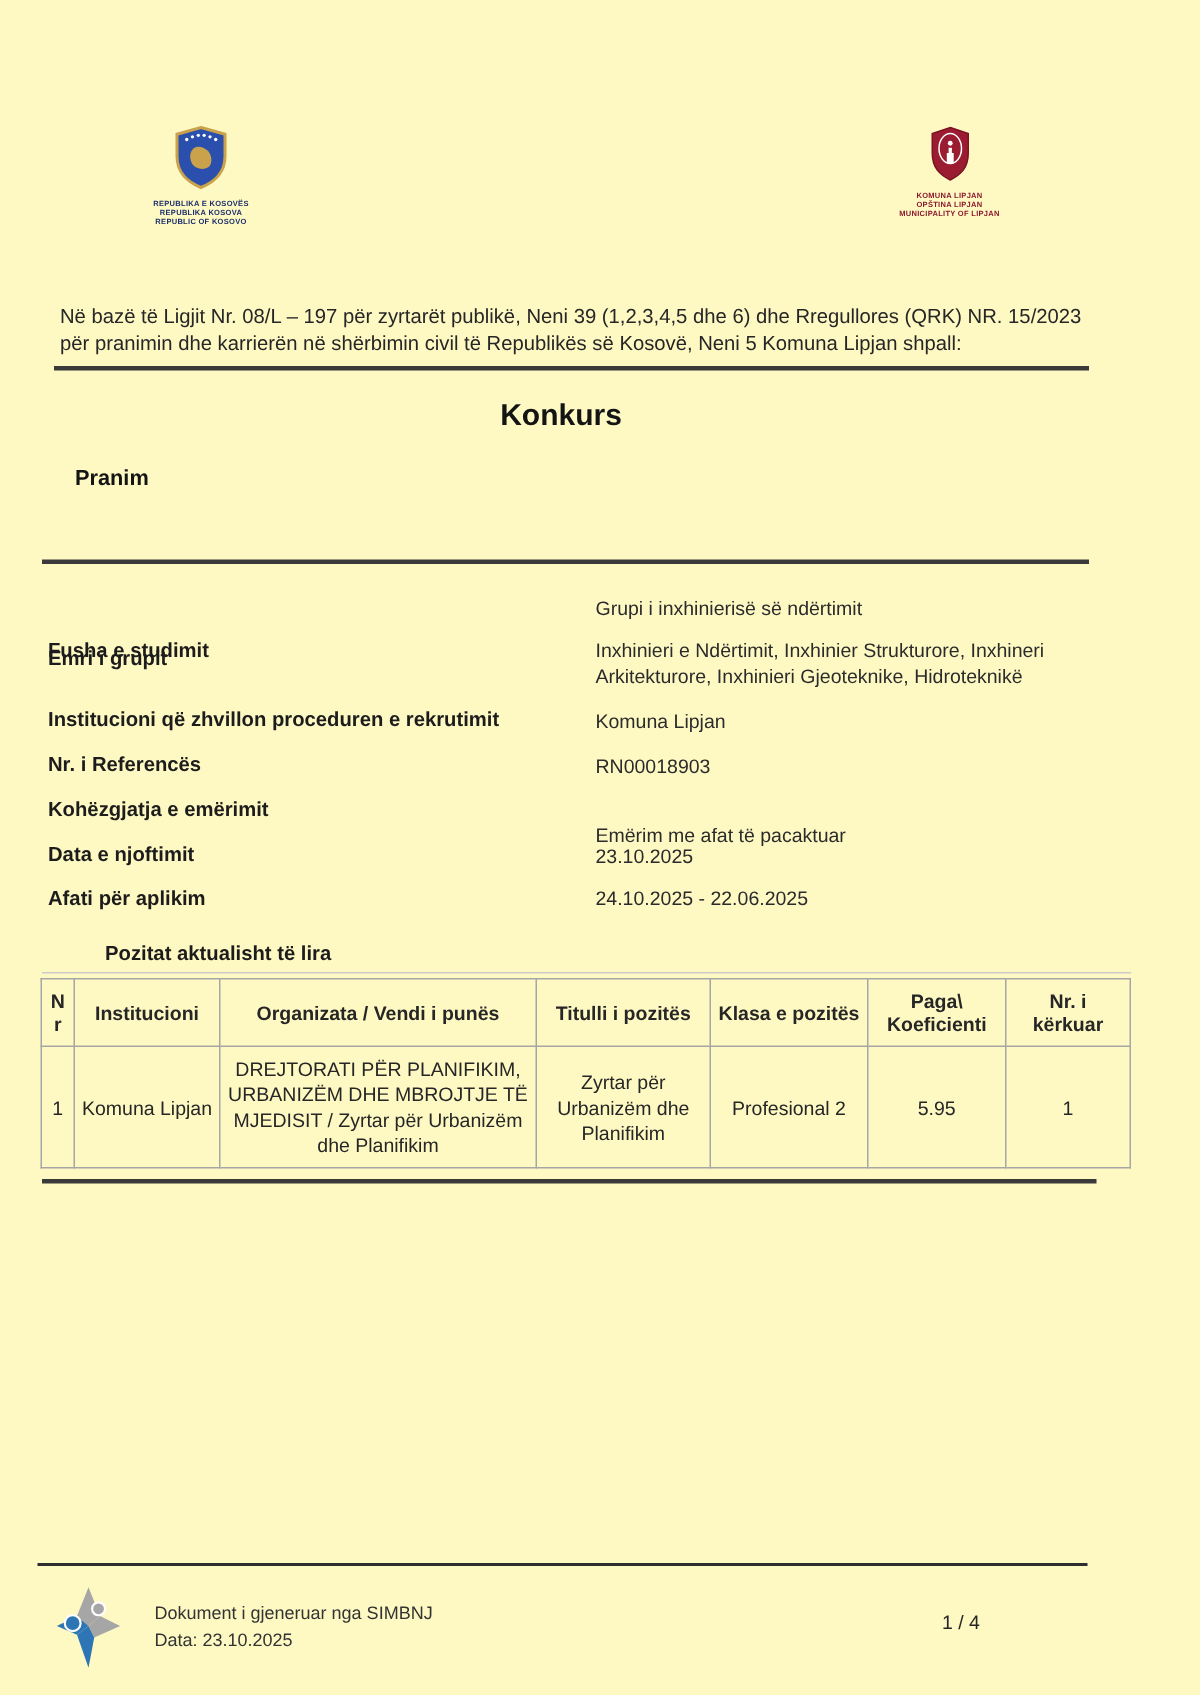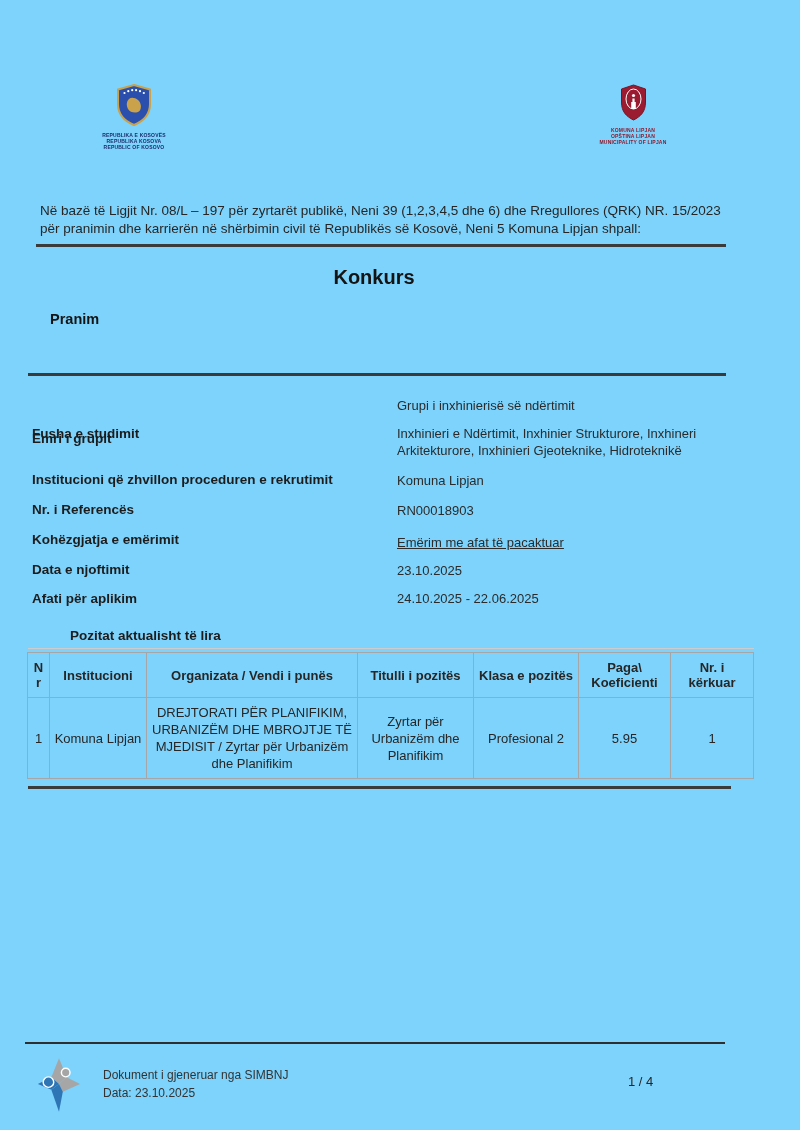--- a/index.html
+++ b/index.html
@@ -1,18 +1,18 @@
 <!DOCTYPE html>
 <html><head>
 <meta charset="utf-8">
 <style>
   html,body { margin:0; padding:0; background:#ffffff; }
   .page {
     position:relative; width:800px; height:1130px; margin:0 auto;
-    background:#7dd3fc; font-family:"Liberation Sans", sans-serif;
+    background:#fef9c3; font-family:"Liberation Sans", sans-serif;
     color:#2b2b2b; overflow:hidden;
   }
   .abs { position:absolute; }
 
   
   .logo-block { text-align:center; }
   .logo-lines { margin-top:2px; font-size:5px; line-height:6px; font-weight:bold; letter-spacing:.2px; }
   .kosovo-lines { color:#1b2d6b; }
   .lipjan-lines { color:#8c1a2e; }
 
@@ -114,21 +114,21 @@
   <div>
     <div class="f-label" style="top:472px;">Institucioni që zhvillon proceduren e rekrutimit</div>
     <div class="f-value" style="top:472px;">Komuna Lipjan</div>
   </div>
   <div>
     <div class="f-label" style="top:502px;">Nr. i Referencës</div>
     <div class="f-value" style="top:502px;">RN00018903</div>
   </div>
   <div>
     <div class="f-label" style="top:532px;">Kohëzgjatja e emërimit</div>
-    <div class="f-value" style="top:534px;text-decoration:underline;">Emërim me afat të pacaktuar</div>
+    <div class="f-value" style="top:548px;">Emërim me afat të pacaktuar</div>
   </div>
   <div>
     <div class="f-label" style="top:562px;">Data e njoftimit</div>
     <div class="f-value" style="top:562px;">23.10.2025</div>
   </div>
   <div>
     <div class="f-label" style="top:591px;">Afati për aplikim</div>
     <div class="f-value" style="top:590px;">24.10.2025 - 22.06.2025</div>
   </div>
 

